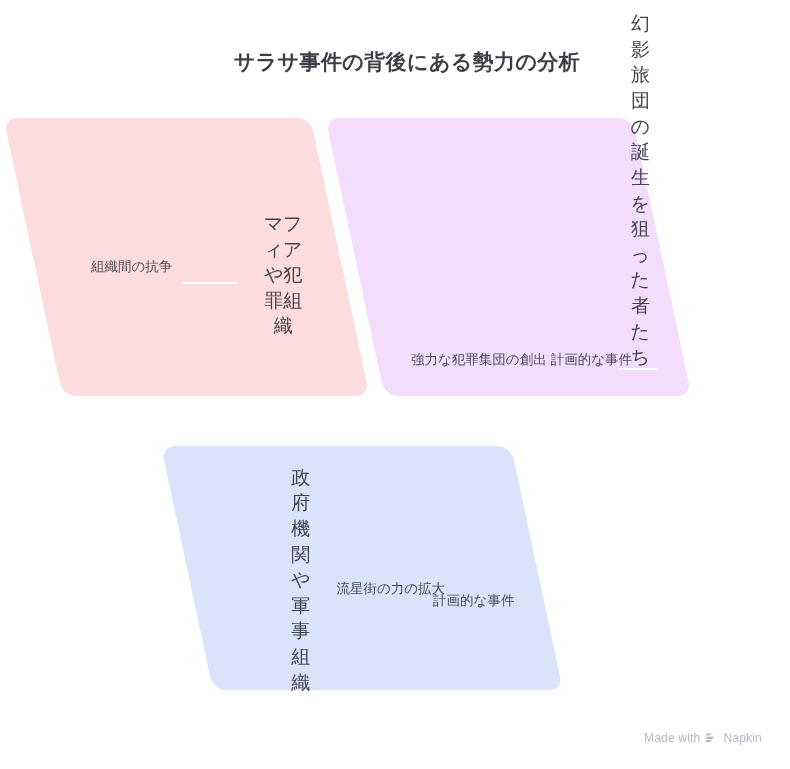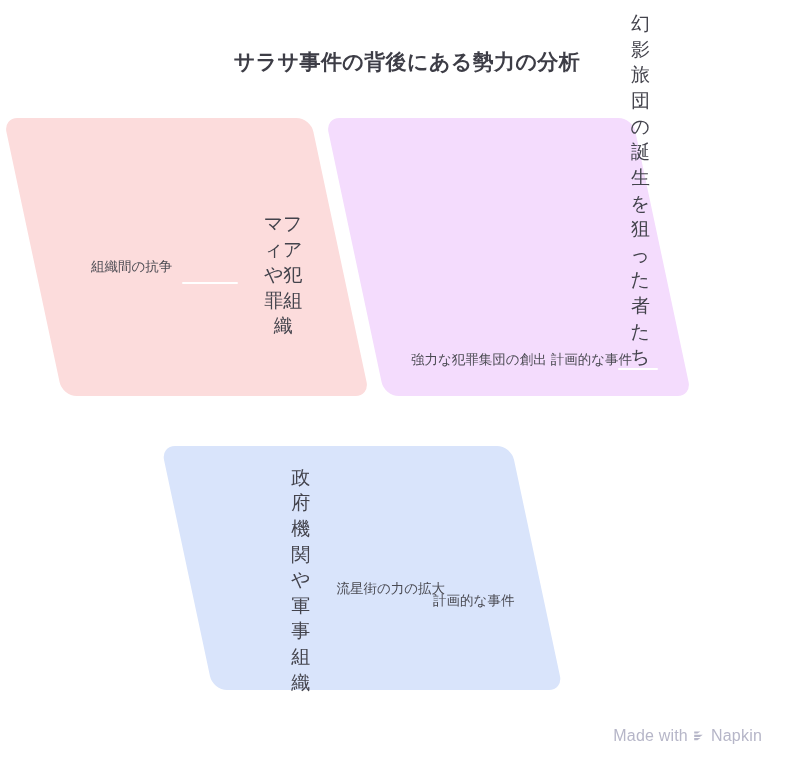--- a/index.html
+++ b/index.html
@@ -133,21 +133,21 @@
   #card-gov .item-b { margin-top: 62px; margin-left: -12px; }
 
   
   .watermark {
     position: absolute;
     right: 28px;
     bottom: 24px;
     display: flex;
     align-items: center;
     gap: 5px;
-    font-size: 16px;
+    font-size: 12px;
     color: #b6b6c8;
     letter-spacing: 0.2px;
   }
   .napkin-logo {
     display: inline-flex;
     width: 13px;
     height: 13px;
     align-items: center;
     justify-content: center;
   }

